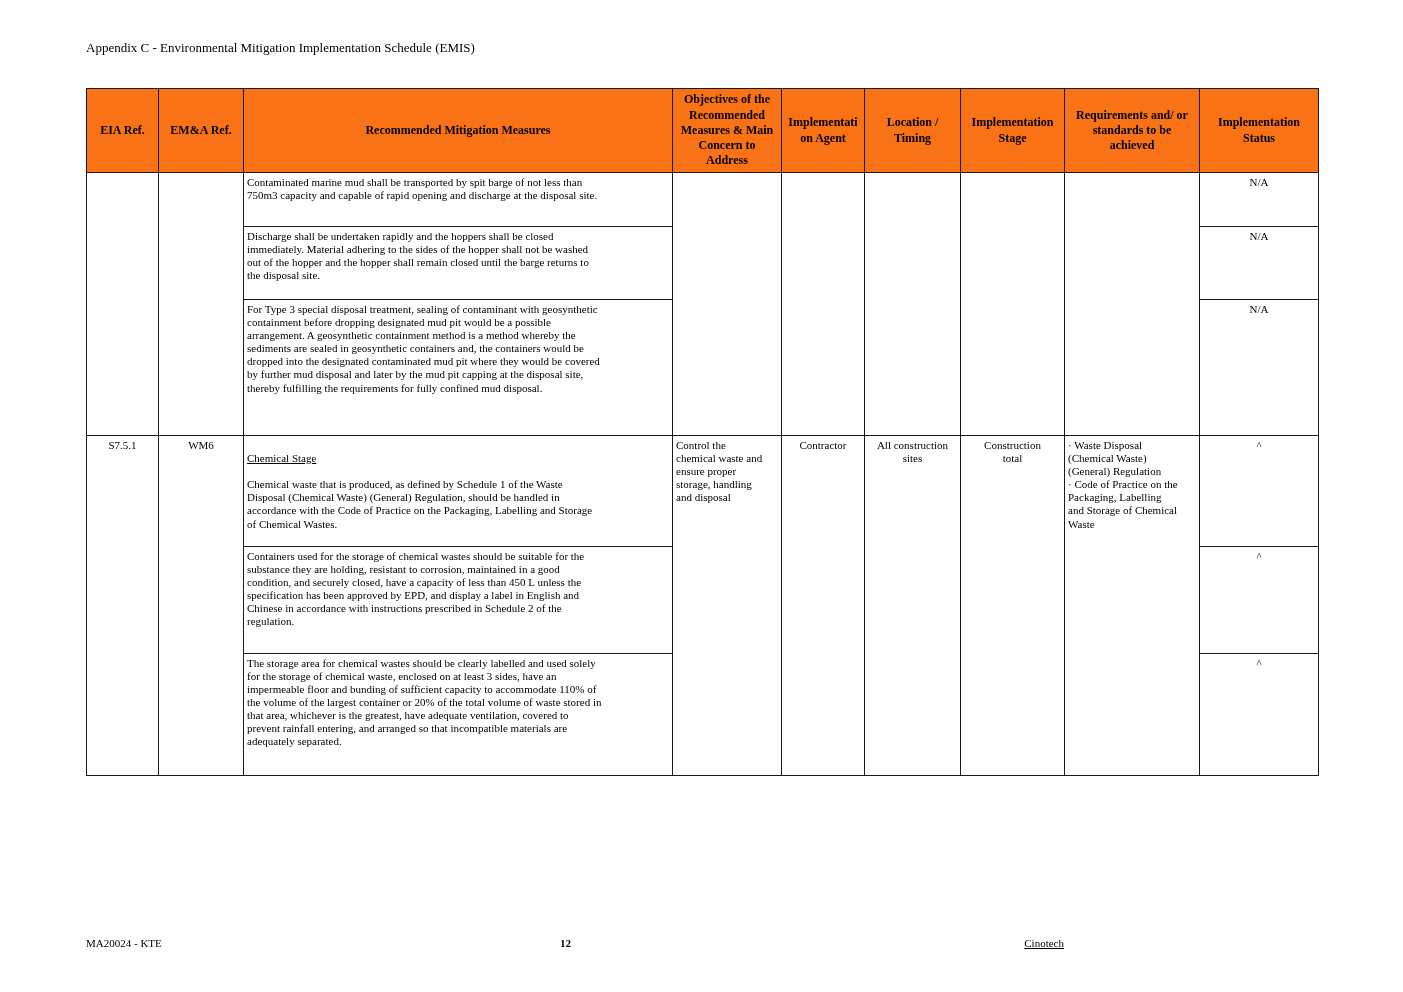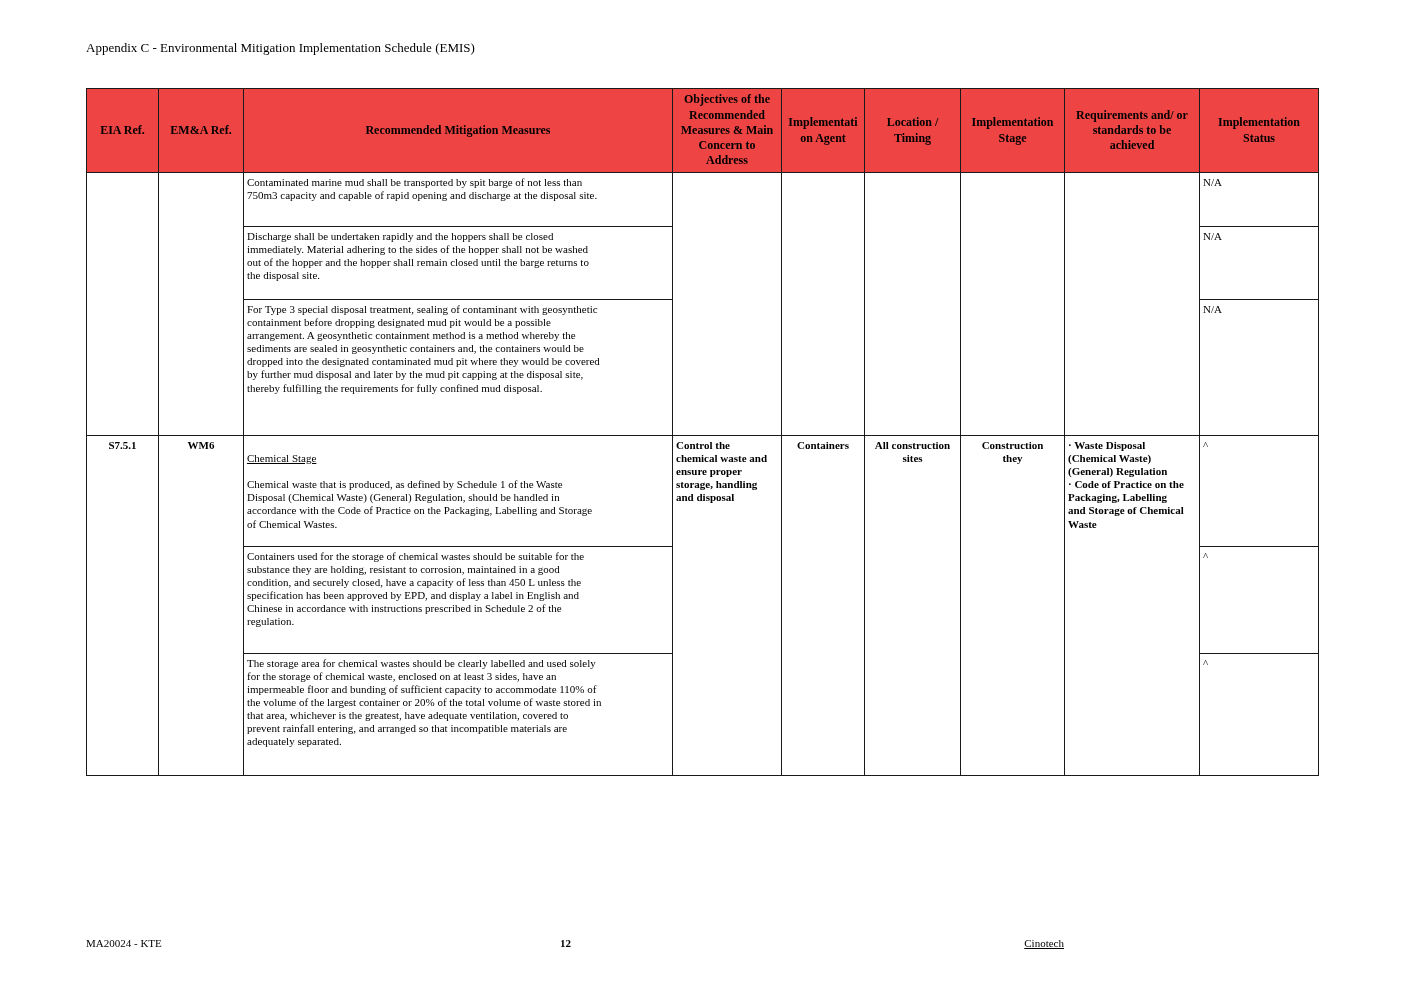--- a/index.html
+++ b/index.html
@@ -34,21 +34,21 @@
     width: 1232px;
     border-collapse: collapse;
     table-layout: fixed;
   }
   table.emis th, table.emis td {
     border: 1px solid #1a1a1a;
     box-sizing: border-box;
     overflow: hidden;
   }
   table.emis th {
-    background: #ef4444;
+    background: #f97316;
     font-weight: bold;
     font-size: 12px;
     line-height: 15.2px;
     text-align: center;
     vertical-align: middle;
     white-space: pre-line;
     padding: 1px 2px;
   }
   table.emis td {
     font-size: 11px;
@@ -61,26 +61,26 @@
     white-space: pre-line;
     margin-left: 8px;
   }
   .measure-heading {
     text-decoration: underline;
   }
   td.side {
     line-height: 15.5px;
     white-space: pre-line;
     padding-top: 4px;
-    font-weight: bold;
   }
   td.center {
     text-align: center;
   }
   td.status-cell {
+    text-align: center;
     font-size: 11px;
     padding-top: 3px;
     vertical-align: top;
   }
   .footer {
     position: absolute;
     top: 937px;
     left: 0;
     width: 1131px;
     height: 16px;
@@ -187,25 +187,25 @@
           <div>Chemical waste that is produced, as defined by Schedule 1 of the Waste
 Disposal (Chemical Waste) (General) Regulation, should be handled in
 accordance with the Code of Practice on the Packaging, Labelling and Storage
 of Chemical Wastes.</div>
         </td>
         <td class="side" rowspan="3">Control the
 chemical waste and
 ensure proper
 storage, handling
 and disposal</td>
-        <td class="center side" rowspan="3">Containers</td>
+        <td class="center side" rowspan="3">Contractor</td>
         <td class="center side" rowspan="3">All construction
 sites</td>
         <td class="center side" rowspan="3">Construction
-they</td>
+total</td>
         <td class="side" rowspan="3">· Waste Disposal
 (Chemical Waste)
 (General) Regulation
 · Code of Practice on the
 Packaging, Labelling
 and Storage of Chemical
 Waste</td>
         <td class="status-cell">^</td>
       </tr>
       <tr style="height:107px">

